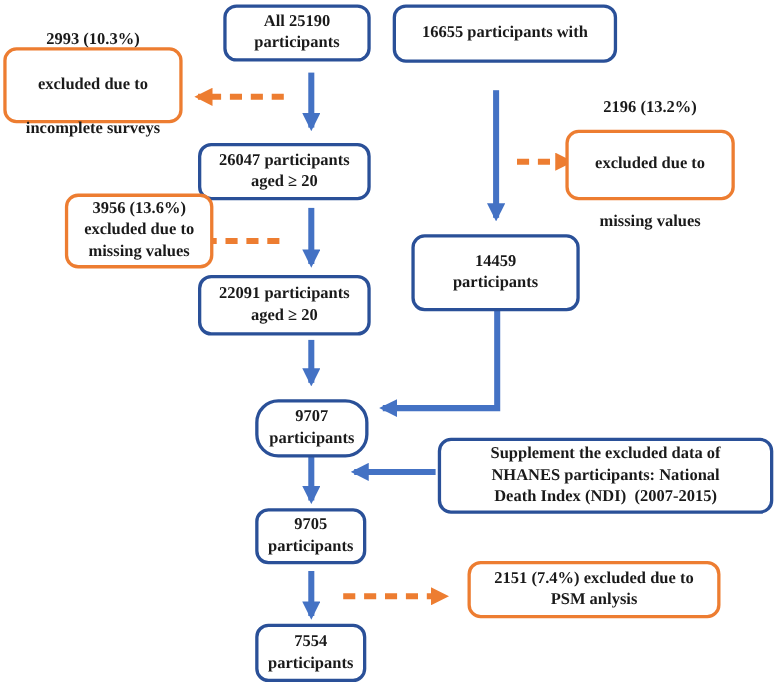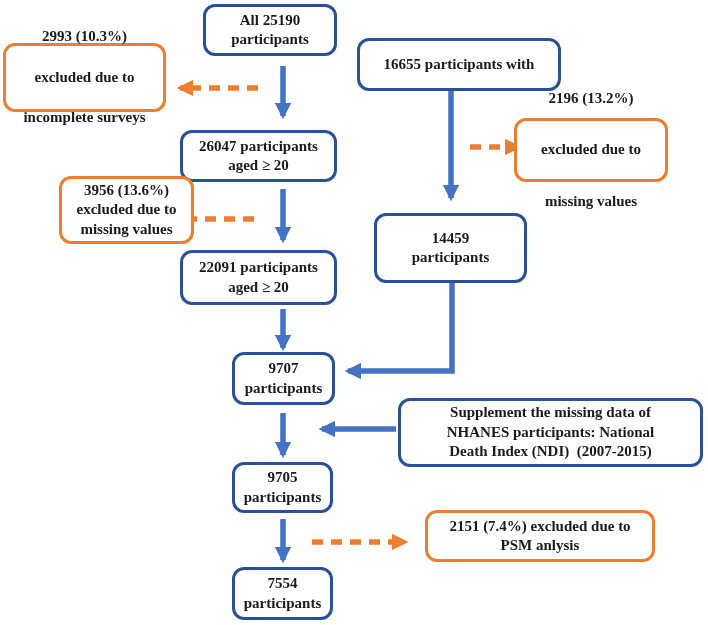--- a/index.html
+++ b/index.html
@@ -78,21 +78,21 @@
     <line class="arrow-orange-dashed" x1="470" y1="147" x2="518" y2="147" marker-end="url(#mo)"></line>
     <line class="arrow-orange-dashed" x1="254" y1="219" x2="174" y2="219" marker-end="url(#mo)"></line>
     <line class="arrow-orange-dashed" x1="312" y1="542" x2="405" y2="542" marker-end="url(#mo)"></line>
   </svg>
 
   <div class="box box-blue" style="left:203px; top:4px; width:134px; height:52px;">
     <span class="line">All 25190</span>
     <span class="line">participants</span>
   </div>
 
-  <div class="box box-blue" style="left:357px; top:38px; width:204px; height:53px;">
+  <div class="box box-blue" style="left:357px; top:4px; width:204px; height:53px;">
     <span class="line">16655 participants with</span>
   </div>
 
   <div class="box box-orange" style="left:3px; top:43px; width:163px; height:69px;gap:21px;">
     <span class="line">2993 (10.3%)</span>
     <span class="line">excluded due to</span>
     <span class="line">incomplete surveys</span>
   </div>
 
   <div class="box box-blue" style="left:180px; top:130px; width:157px; height:52px;">
@@ -115,27 +115,27 @@
   <div class="box box-blue" style="left:374px; top:213px; width:153px; height:70px;">
     <span class="line">14459</span>
     <span class="line">participants</span>
   </div>
 
   <div class="box box-blue" style="left:180px; top:250px; width:157px; height:55px;">
     <span class="line">22091 participants</span>
     <span class="line">aged ≥ 20</span>
   </div>
 
-  <div class="box box-blue" style="left:232px; top:352px; width:103px; height:53px;">
+  <div class="box box-blue" style="left:232px; top:363px; width:103px; height:53px;border-radius:21px;">
     <span class="line">9707</span>
     <span class="line">participants</span>
   </div>
 
   <div class="box box-blue" style="left:398px; top:398px; width:305px; height:69px;">
-    <span class="line">Supplement the missing data of</span>
+    <span class="line">Supplement the excluded data of</span>
     <span class="line">NHANES participants: National</span>
     <span class="line">Death Index (NDI)  (2007-2015)</span>
   </div>
 
   <div class="box box-blue" style="left:232px; top:462px; width:101px; height:51px;">
     <span class="line">9705</span>
     <span class="line">participants</span>
   </div>
 
   <div class="box box-orange" style="left:425px; top:510px; width:230px; height:52px;">

